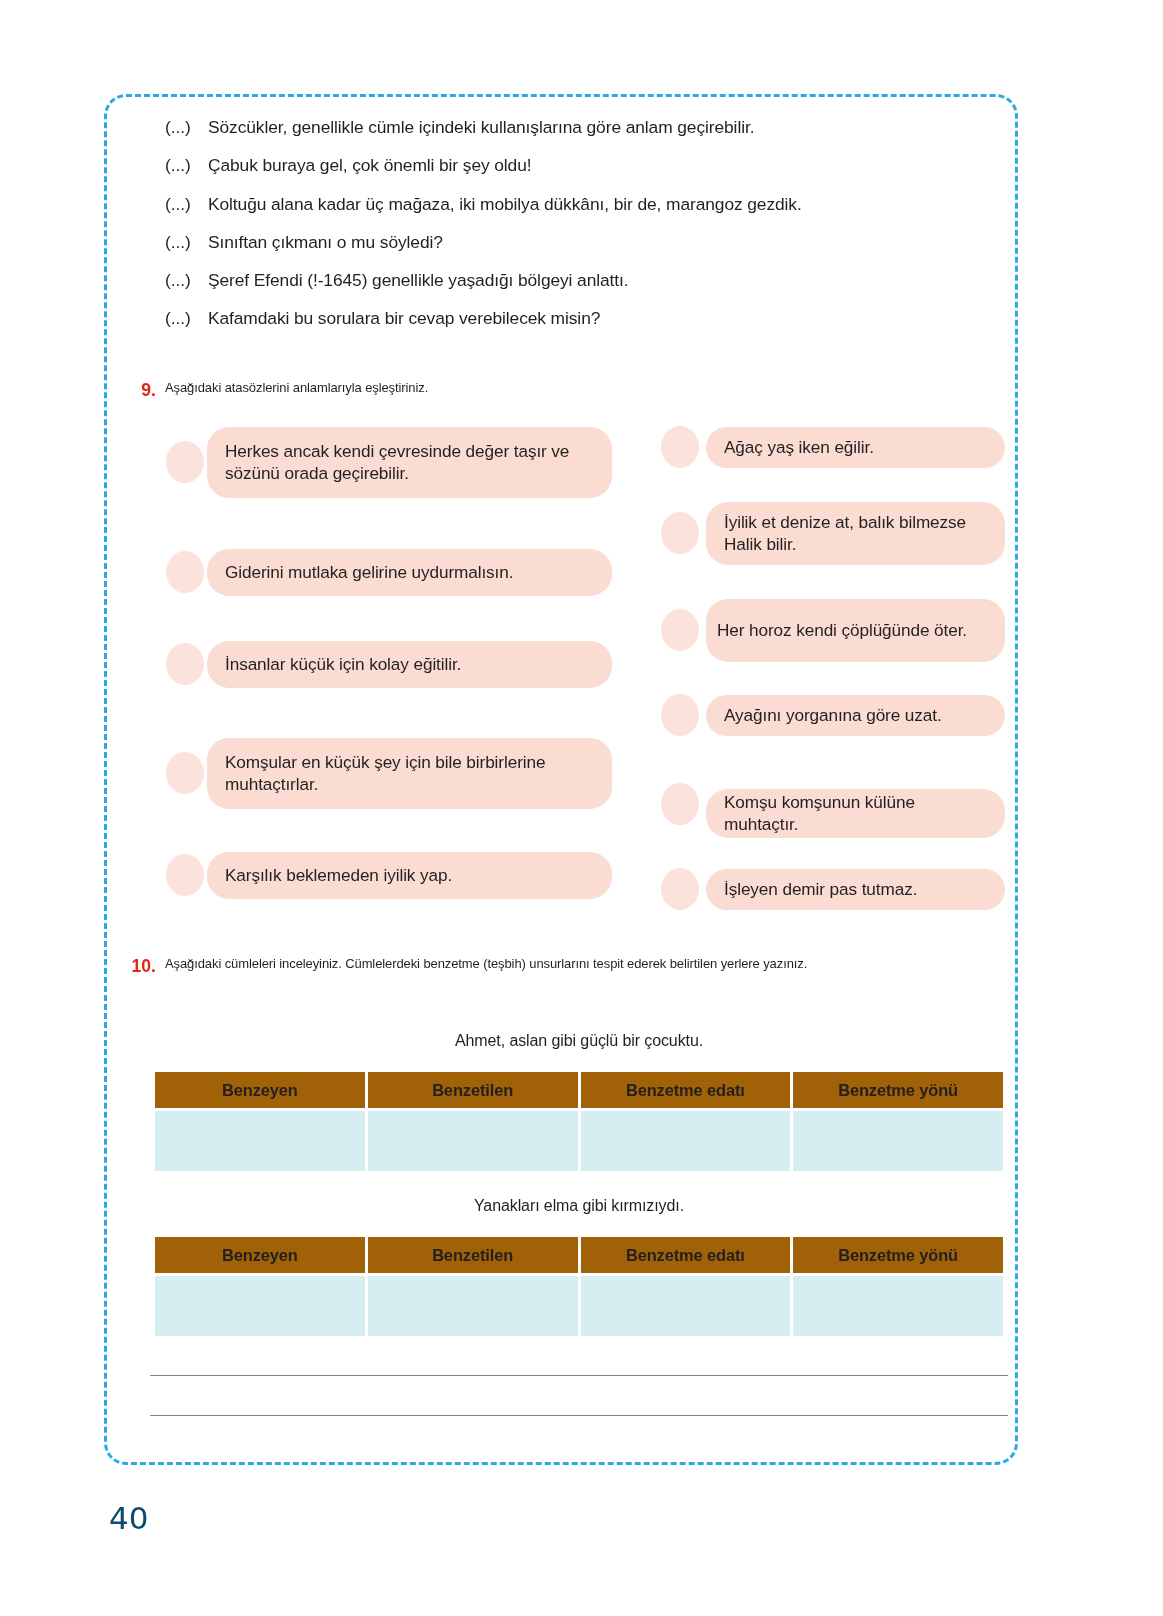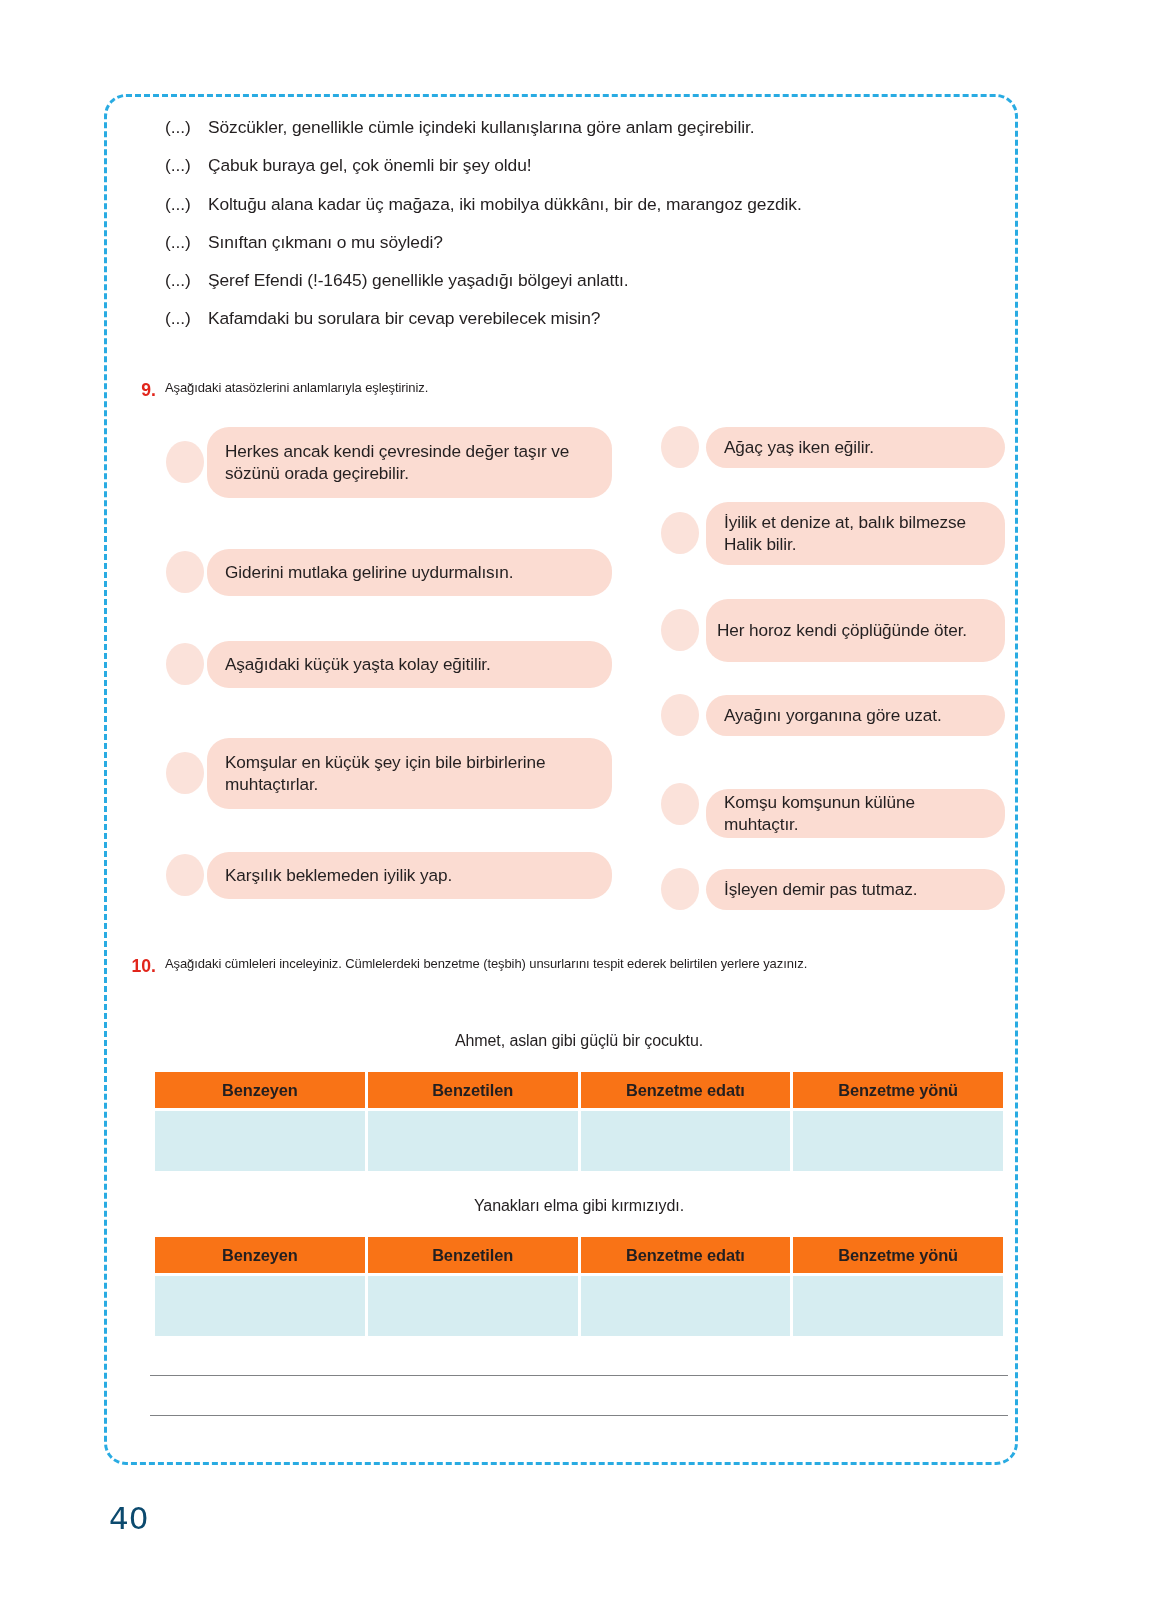--- a/index.html
+++ b/index.html
@@ -130,21 +130,21 @@
   }
   .benzetme-table {
     position: absolute;
     left: 152px;
     width: 854px;
     border-collapse: separate;
     border-spacing: 3px 3px;
     table-layout: fixed;
   }
   .benzetme-table th {
-    background: #f97316;
+    background: #a16207;
     font-size: 16.4px;
     font-weight: bold;
     color: #231f20;
     height: 34px;
     letter-spacing: -0.1px;
   }
   .benzetme-table td {
     background: #d6edf1;
     height: 58px;
   }
@@ -225,21 +225,21 @@
   <div class="match-item col-left" style="left:0;top:549px;width:1163px;height:47px;">
     <span class="match-dot" style="top:23px;"></span>
     <div class="match-bubble" style="top:0;height:47px;">
       <span>Giderini mutlaka gelirine uydurmalısın.</span>
     </div>
   </div>
 
   <div class="match-item col-left" style="left:0;top:641px;width:1163px;height:47px;">
     <span class="match-dot" style="top:23px;"></span>
     <div class="match-bubble" style="top:0;height:47px;">
-      <span>Aşağıdaki küçük yaşta kolay eğitilir.</span>
+      <span>İnsanlar küçük için kolay eğitilir.</span>
     </div>
   </div>
 
   <div class="match-item col-left" style="left:0;top:738px;width:1163px;height:71px;">
     <span class="match-dot" style="top:35px;"></span>
     <div class="match-bubble" style="top:0;height:71px;">
       <span>Komşular en küçük şey için bile birbirlerine muhtaçtırlar.</span>
     </div>
   </div>
 

